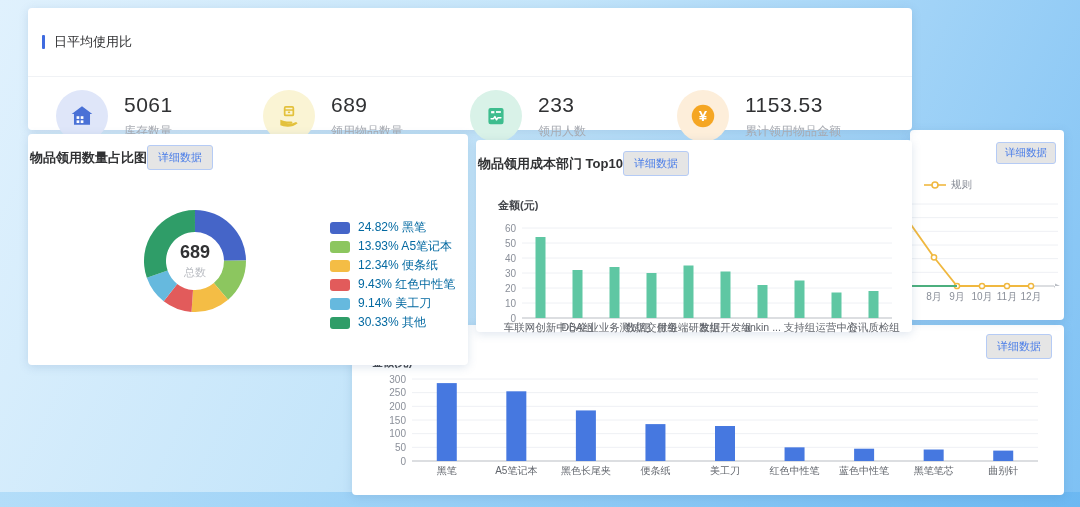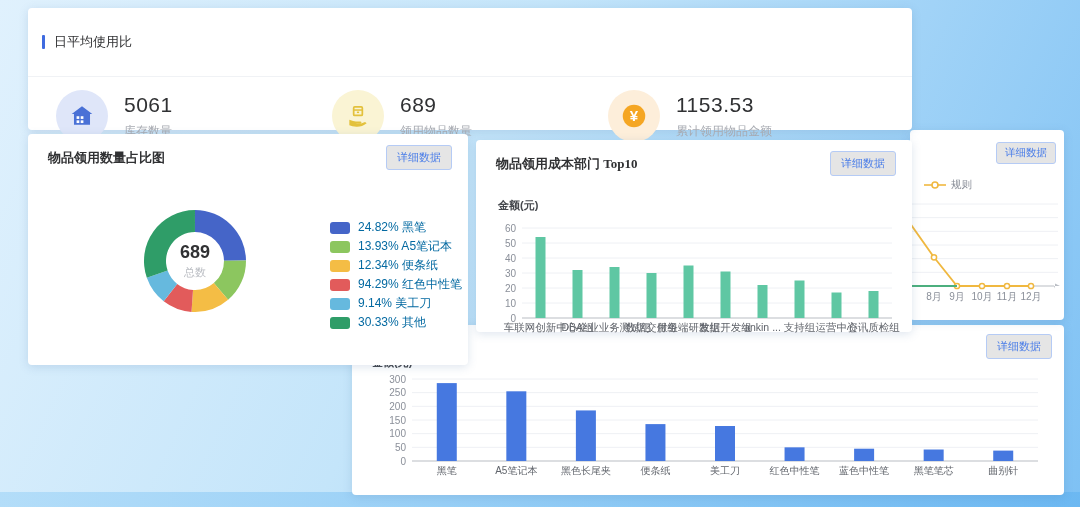--- a/index.html
+++ b/index.html
@@ -18,22 +18,22 @@
     border-bottom:1px solid #f0f2f5;}
   .accent-bar{width:3px;height:14px;background:#3f6be0;border-radius:1px;margin-right:9px;}
   .top-title{font-size:13px;color:#303133;}
   .stats-row{display:flex;padding:13px 28px 0 28px;}
   .stat{flex:1;display:flex;align-items:center;}
   .stat-icon{width:52px;height:52px;border-radius:50%;flex:0 0 52px;
     display:flex;align-items:center;justify-content:center;margin-right:16px;}
   .stat-value{font-size:21px;color:#303133;letter-spacing:.5px;}
   .stat-label{font-size:12px;color:#a8abb2;margin-top:6px;}
   
-  .panel-header{display:flex;align-items:center;justify-content:space-between;
-    padding:11px 16px 0 20px;font-family:Liberation Serif, serif;}
+  .panel-header{display:flex;align-items:center;justify-content:flex-start;
+    padding:11px 16px 0 2px;}
   .panel-title{font-size:13px;font-weight:bold;color:#303133;}
   .detail-btn{font-size:11px;color:#4a7de8;border:1px solid #b5cbf5;background:#e5e5e5;
     border-radius:3px;padding:4px 10px;cursor:pointer;font-family:inherit;}
   .axis-title{font-size:11px;font-weight:bold;color:#45484d;}
   .left-panel{left:28px;top:134px;width:440px;height:231px;z-index:3;}
   .mid-panel{left:476px;top:140px;width:436px;height:192px;z-index:3;}
   .right-card{left:910px;top:130px;width:154px;height:190px;z-index:2;}
   .bottom-card{left:352px;top:325px;width:712px;height:170px;z-index:1;}
   
   .donut-wrap{position:absolute;left:112px;top:72px;width:110px;height:110px;}
@@ -95,20 +95,34 @@
           <line x1="11" y1="8.6" x2="13" y2="8.6" stroke="currentColor" stroke-width="1.4"></line>
           <path d="M4 15.5 q4 1.5 6 1.5 l4 0 q1.2 0 1.2 1 q0 1 -1.2 1 l-4.5 0.3 q4.5 0.6 9 -1.8 l1.5 1.2 q-4.5 3.6 -9.5 3.3 q-4 -.3 -6.5 -1.5 Z" fill="currentColor"></path>
         </svg>
       </span>
       <span>
         <div class="stat-value">689</div>
         <div class="stat-label">领用物品数量</div>
       </span>
     </div>
 
+    <div class="stat">
+      <span class="stat-icon" style="color: rgb(61, 189, 142); background-color: rgb(217, 242, 232);">
+        <svg width="26" height="26" viewBox="0 0 24 24">
+          <rect x="5" y="4.5" width="14" height="15" rx="2" fill="currentColor"></rect>
+          <rect x="7.5" y="7.5" width="3" height="2" fill="#fff"></rect>
+          <rect x="12" y="7.5" width="4.5" height="1.6" fill="#fff"></rect>
+          <path d="M7.5 14.5 l2.2 0 1.3-2 1.5 3 1.2-1.8 2.8 0" fill="none" stroke="#fff" stroke-width="1.4" stroke-linecap="round" stroke-linejoin="round"></path>
+        </svg>
+      </span>
+      <span>
+        <div class="stat-value">233</div>
+        <div class="stat-label">领用人数</div>
+      </span>
+    </div>
 
     <div class="stat">
       <span class="stat-icon" style="color: rgb(245, 166, 35); background-color: rgb(253, 238, 218);">
         <svg width="30" height="30" viewBox="0 0 24 24">
           <circle cx="12" cy="12" r="9" fill="currentColor"></circle>
           <text x="12" y="16.2" text-anchor="middle" font-size="12" font-weight="bold" fill="#fff" font-family="'Liberation Sans',sans-serif">¥</text>
         </svg>
       </span>
       <span>
         <div class="stat-value">1153.53</div>
@@ -146,21 +160,21 @@
       <li>
         <span class="legend-swatch" style="background-color: rgb(140, 198, 95);"></span>
         <span>13.93%  A5笔记本</span>
       </li>
       <li>
         <span class="legend-swatch" style="background-color: rgb(244, 189, 69);"></span>
         <span>12.34%  便条纸</span>
       </li>
       <li>
         <span class="legend-swatch" style="background-color: rgb(226, 91, 91);"></span>
-        <span>94.29%  红色中性笔</span>
+        <span>9.43%  红色中性笔</span>
       </li>
       <li>
         <span class="legend-swatch" style="background-color: rgb(102, 185, 222);"></span>
         <span>9.14%  美工刀</span>
       </li>
       <li>
         <span class="legend-swatch" style="background-color: rgb(47, 157, 104);"></span>
         <span>30.33%  其他</span>
       </li>
     </ul>

